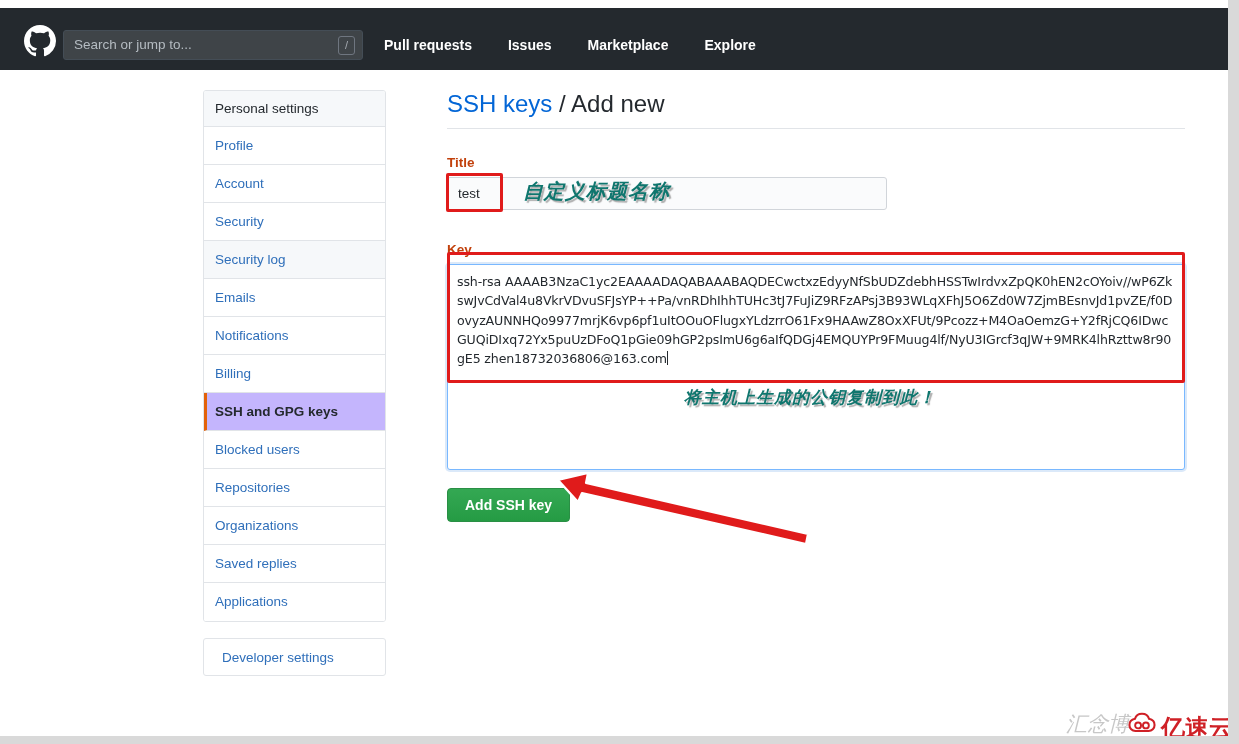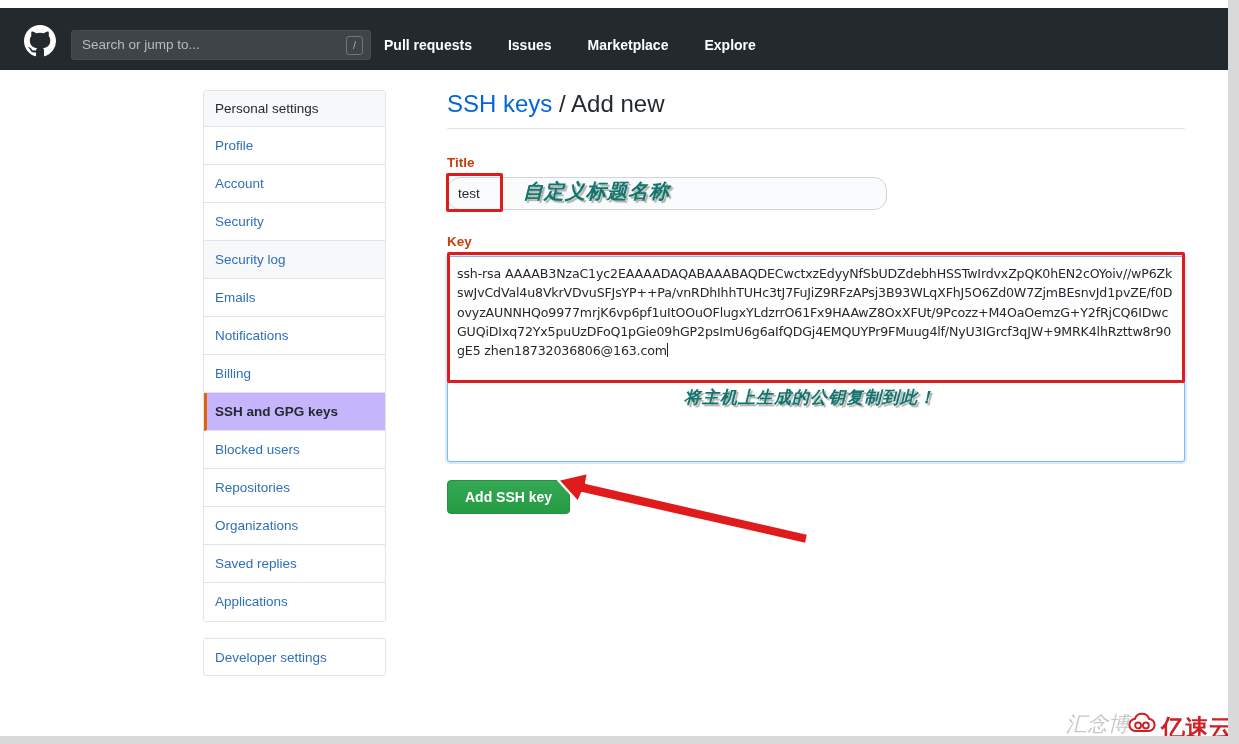--- a/index.html
+++ b/index.html
@@ -32,21 +32,21 @@
   }
   .gh-logo {
     position: absolute;
     left: 24px; top: 17px;
     width: 32px; height: 32px;
     color: #ffffff;
   }
   .gh-logo svg { display: block; width: 32px; height: 32px; }
   .gh-search {
     position: absolute;
-    left: 71px; top: 22px;
+    left: 63px; top: 22px;
     width: 300px; height: 30px;
     background: #3f4448;
     border: 1px solid #444d56;
     border-radius: 3px;
   }
   .gh-search-placeholder {
     position: absolute;
     left: 10px; top: 6px;
     font-size: 13.5px;
     color: #b5bcc2;
@@ -118,21 +118,21 @@
     background: #c4b5fd;
     border-left: 3px solid #e36209;
     padding-left: 8px;
   }
   .side-dev {
     margin-top: 16px;
     border: 1px solid #e1e4e8;
     border-radius: 3px;
     height: 38px;
     line-height: 38px;
-    padding-left: 11px;
+    padding-left: 18px;
     font-size: 13.5px;
     color: #2f6fba;
     background: #ffffff;
     cursor: pointer;
   }
 
   
   .main {
     position: absolute;
     left: 447px; top: 90px;
@@ -153,27 +153,27 @@
   .field-label {
     font-size: 13.5px;
     font-weight: bold;
     color: #c2410c;
     margin-bottom: 7px;
   }
   .title-input {
     position: relative;
     width: 440px; height: 33px;
     border: 1px solid #d1d5da;
-    border-radius: 13px;
+    border-radius: 3px;
     background: #fafbfc;
     font-size: 13.5px;
     color: #24292e;
     line-height: 31px;
     padding-left: 10px;
-    margin-bottom: 24px;
+    margin-bottom: 32px;
   }
   .title-input .val { position: relative; z-index: 3; }
 
   .key-area {
     position: relative;
     width: 738px; height: 206px;
     border: 1px solid #79b8ff;
     border-radius: 3px;
     background: #ffffff;
     box-shadow: 0 0 0 2px rgba(3,102,214,0.14);

